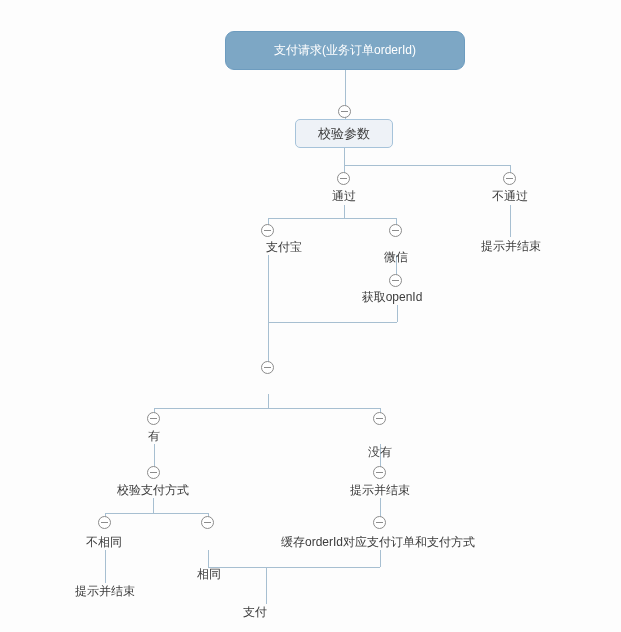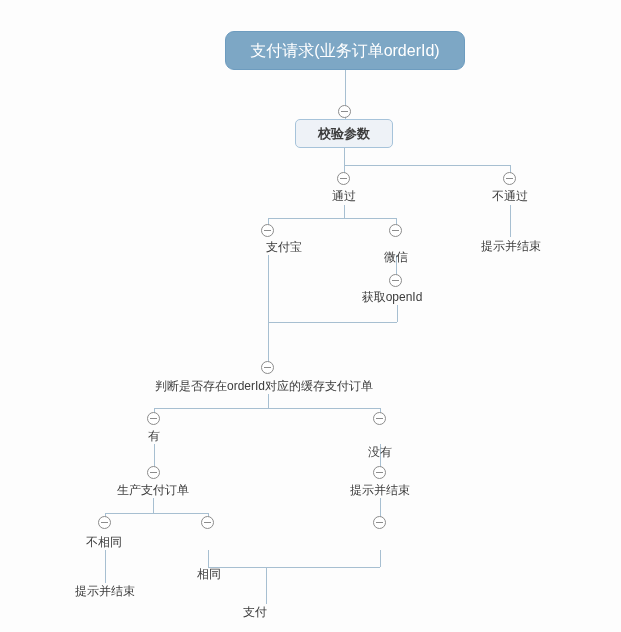--- a/index.html
+++ b/index.html
@@ -66,41 +66,40 @@
     position: absolute;
     left: 225px;
     top: 31px;
     width: 240px;
     height: 39px;
     box-sizing: border-box;
     background: var(--root-fill);
     border: 1px solid var(--root-border);
     border-radius: 9px;
     color: var(--root-text);
-    font-size: 16px;
+    font-size: 12px;
     line-height: 37px;
     text-align: center;
     white-space: nowrap;
   }
   .box-node {
     position: absolute;
     left: 295px;
     top: 119px;
     width: 98px;
     height: 29px;
     box-sizing: border-box;
     background: var(--box-fill);
     border: 1px solid var(--box-border);
     border-radius: 5px;
     color: var(--text-color);
     font-size: 13px;
     line-height: 27px;
     text-align: center;
     white-space: nowrap;
-    font-weight: bold;
   }
 </style>
 </head>
 <body>
 
 <div class="canvas" style="--line-color: #a7bfd1; --icon-color: #8c8c8c; --text-color: #3c3c3c; --root-fill: #7da7c5; --root-border: #6d9cbf; --root-text: #ffffff; --box-fill: #eef2f7; --box-border: #a6c3da;">
 
   <svg class="connectors" viewBox="0 0 621 632" xmlns="http://www.w3.org/2000/svg">
 
     <path d="M345 70 V119"></path>
@@ -148,27 +147,27 @@
   <div class="box-node">校验参数</div>
 
   <div class="label" style="left:344px;top:188px">通过</div>
   <div class="label" style="left:510px;top:188px">不通过</div>
   <div class="label" style="left:511px;top:238px">提示并结束</div>
 
   <div class="label" style="left:284px;top:239px">支付宝</div>
   <div class="label" style="left:396px;top:249px">微信</div>
   <div class="label" style="left:392px;top:289px">获取openId</div>
 
-  <div class="label" style="left:264px;top:378px">判断是否存在orderId对应的缓存支付订单</div>
 
   <div class="label" style="left:154px;top:428px">有</div>
   <div class="label" style="left:380px;top:444px">没有</div>
 
-  <div class="label" style="left:153px;top:482px">生产支付订单</div>
+  <div class="label" style="left:153px;top:482px">校验支付方式</div>
   <div class="label" style="left:380px;top:482px">提示并结束</div>
 
   <div class="label" style="left:104px;top:534px">不相同</div>
   <div class="label" style="left:209px;top:566px">相同</div>
+  <div class="label" style="left:378px;top:534px">缓存orderId对应支付订单和支付方式</div>
 
   <div class="label" style="left:105px;top:583px">提示并结束</div>
   <div class="label" style="left:255px;top:604px">支付</div>
 
 </div>
 
 </body></html>

